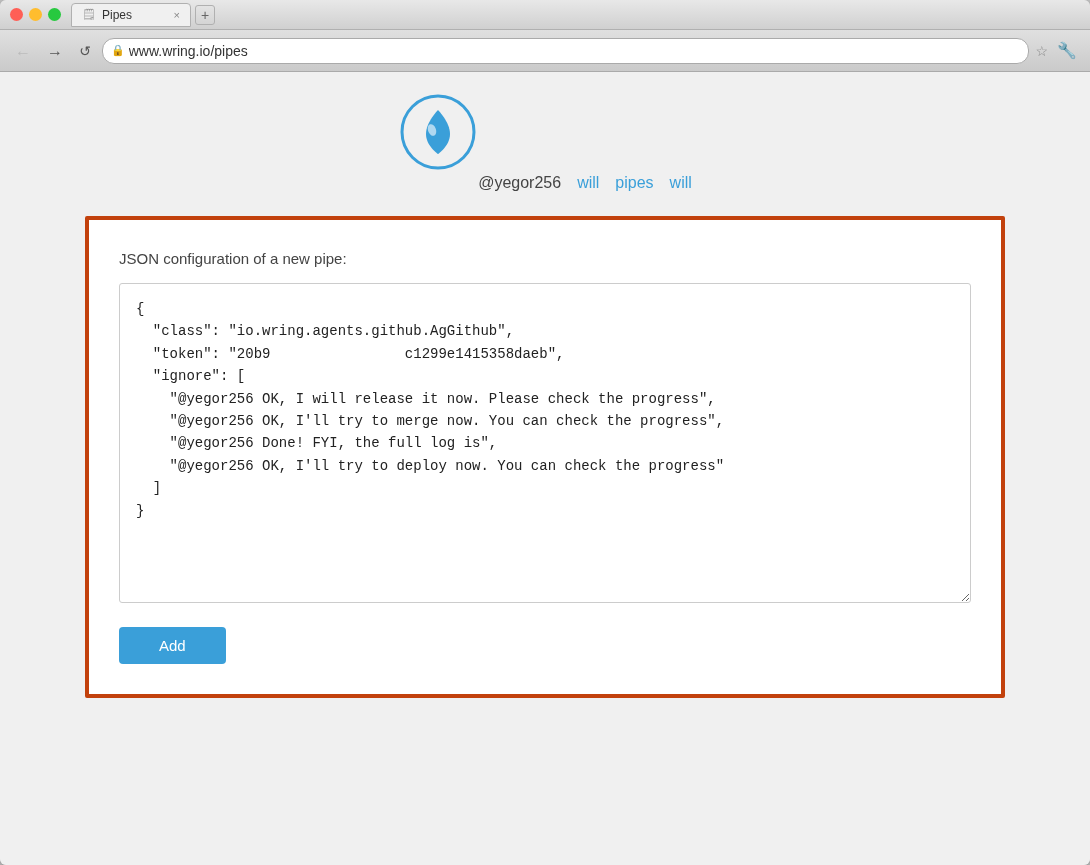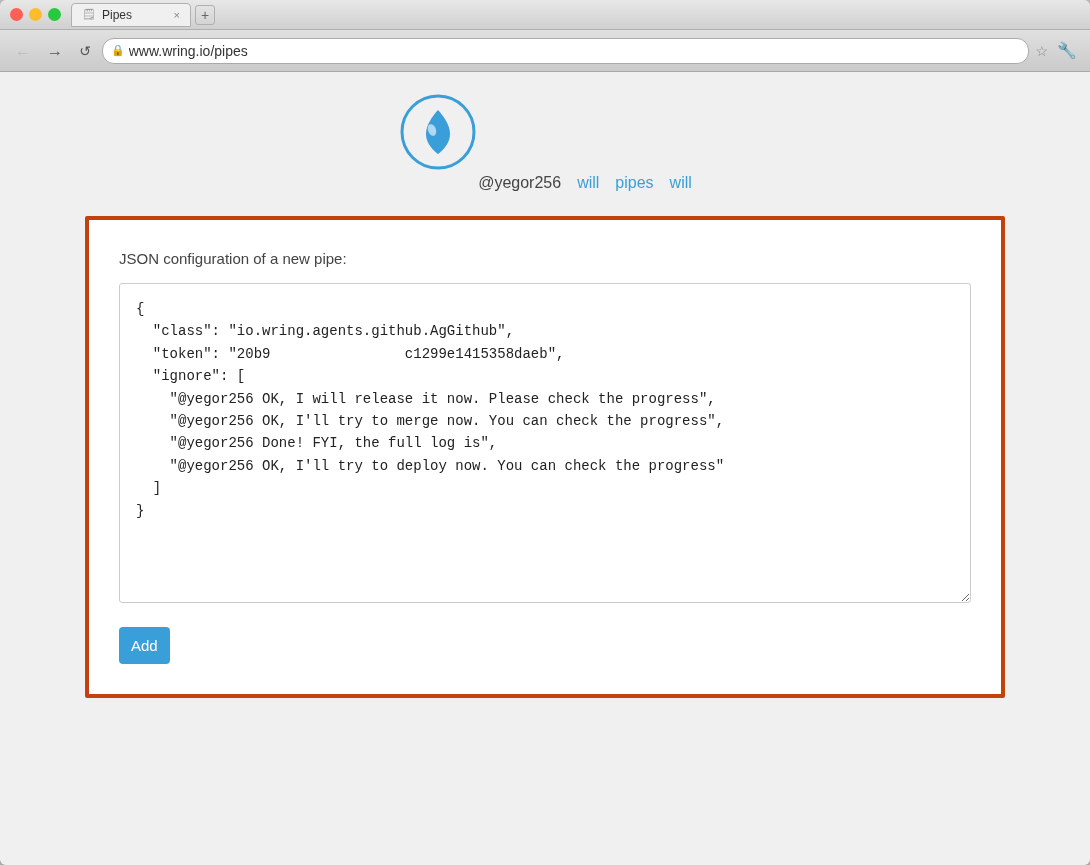--- a/index.html
+++ b/index.html
@@ -258,21 +258,21 @@
       line-height: 1.6;
       background: white;
     }
 
     .add-button {
       margin-top: 20px;
       background: #3a9fd9;
       color: white;
       border: none;
       border-radius: 4px;
-      padding: 10px 12px;
+      padding: 10px 40px;
       font-size: 15px;
       cursor: pointer;
       font-weight: 500;
     }
   </style>
 </head>
 <body>
 
 <div class="browser-window">
 

